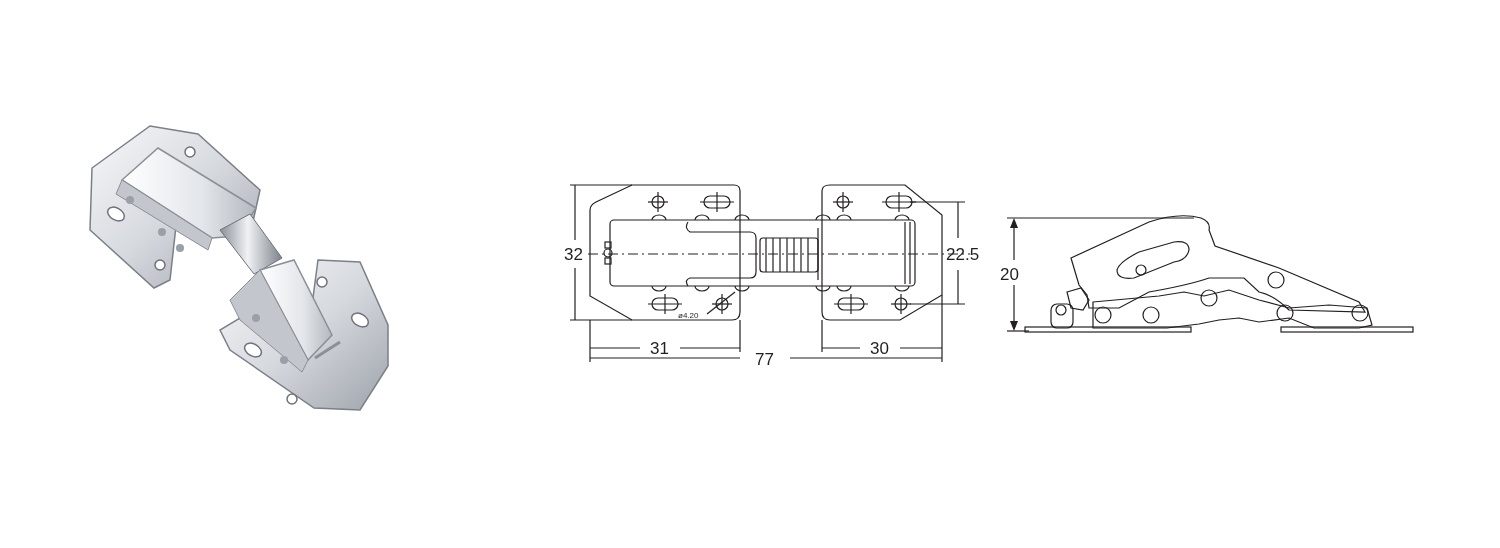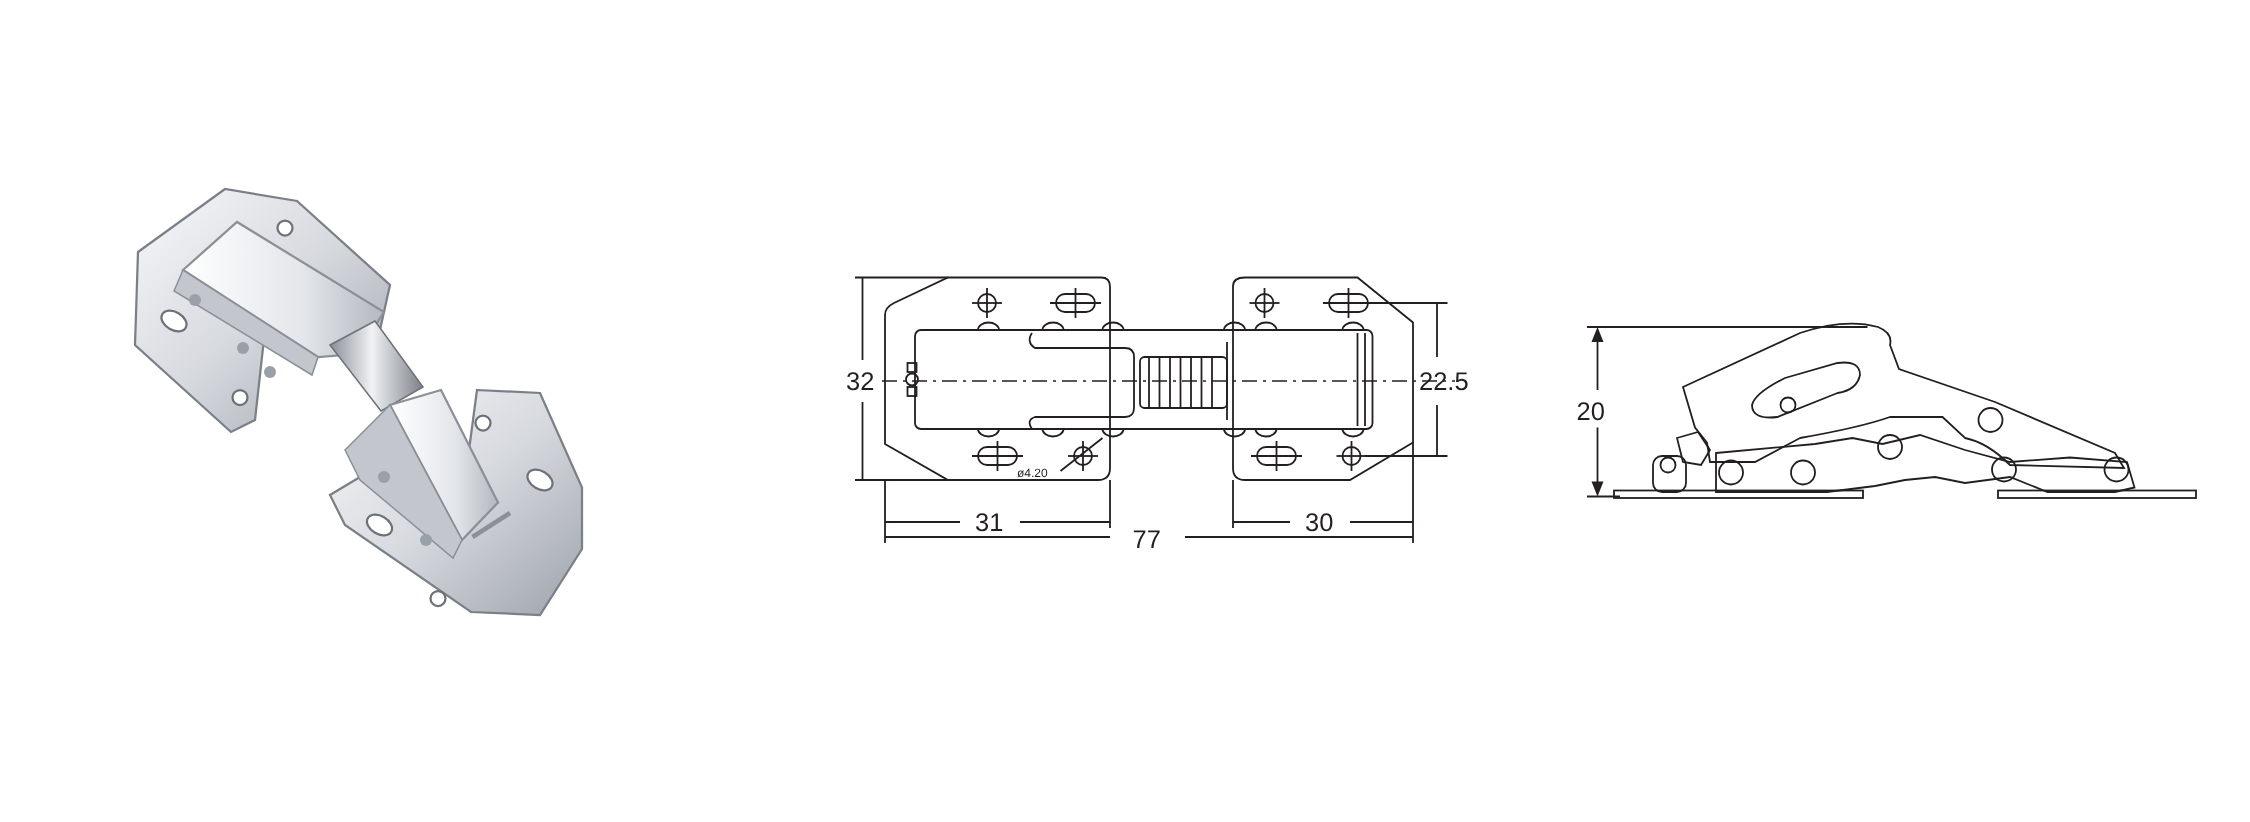--- a/index.html
+++ b/index.html
@@ -166,21 +166,21 @@
       <line x1="230" y1="188" x2="382" y2="188"></line>
     <text x="4" y="90" font-size="17" stroke="none">32</text>
     <text x="386" y="90" font-size="17" stroke="none">22.5</text>
     <text x="90" y="184" font-size="17" stroke="none">31</text>
     <text x="310" y="184" font-size="17" stroke="none">30</text>
     <text x="195" y="195" font-size="17" stroke="none">77</text>
     <text x="118" y="148" font-size="8" stroke="none">ø4.20</text>
   </svg>
 </div>
 
-<div class="panel" style="left:1040px; top:200px; width:440px; height:150px;">
+<div class="panel" style="left:989px; top:200px; width:440px; height:150px;">
   <svg width="440" height="150" viewBox="0 0 440 150" fill="none" stroke="#231f20" stroke-width="1.2">
 
     <rect x="36" y="127" width="166" height="5"></rect>
     <rect x="292" y="127" width="132" height="5"></rect>
 
     <path d="M82,58 L160,22 Q190,12 212,18 Q222,22 220,30 L226,46 L290,68 L370,102 L376,112 L300,110 Q285,95 270,92 L255,78 L220,78 Q200,85 160,92 L130,108 L100,108 L98,95 L90,85 Z"></path>
 
     <path d="M128,70 Q130,62 150,52 L185,42 Q200,40 200,50 Q198,60 185,62 L145,78 Q128,80 128,70 Z"></path>
     <circle cx="152" cy="70" r="5"></circle>
 

